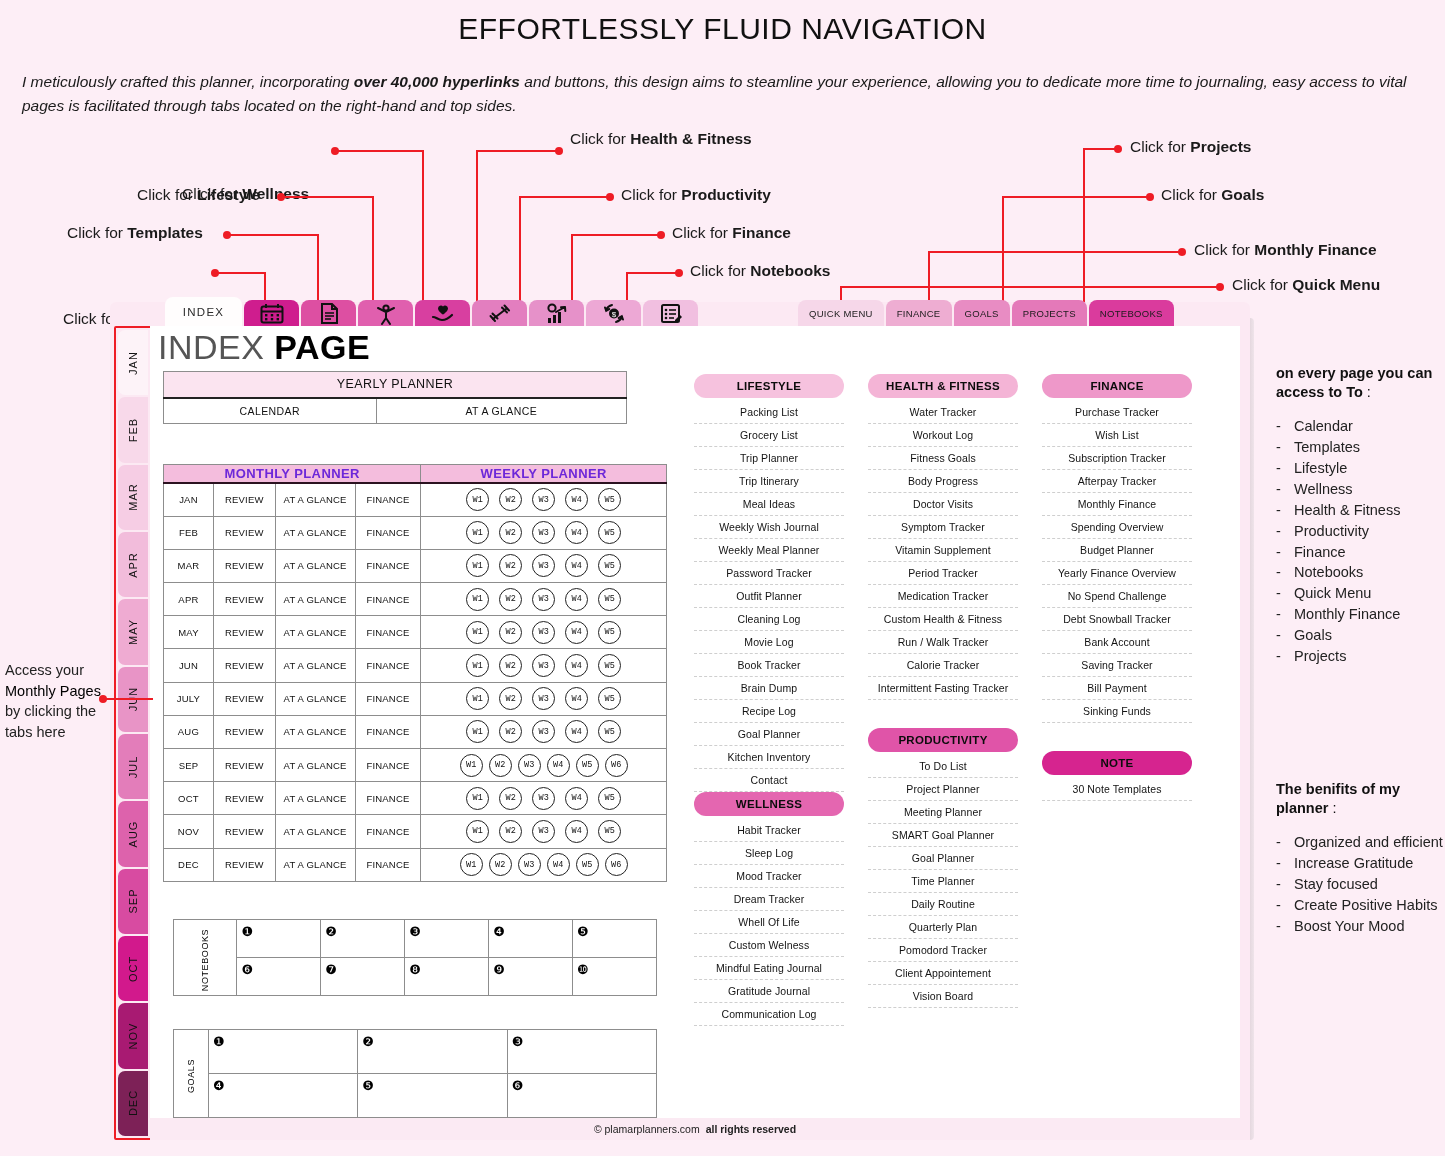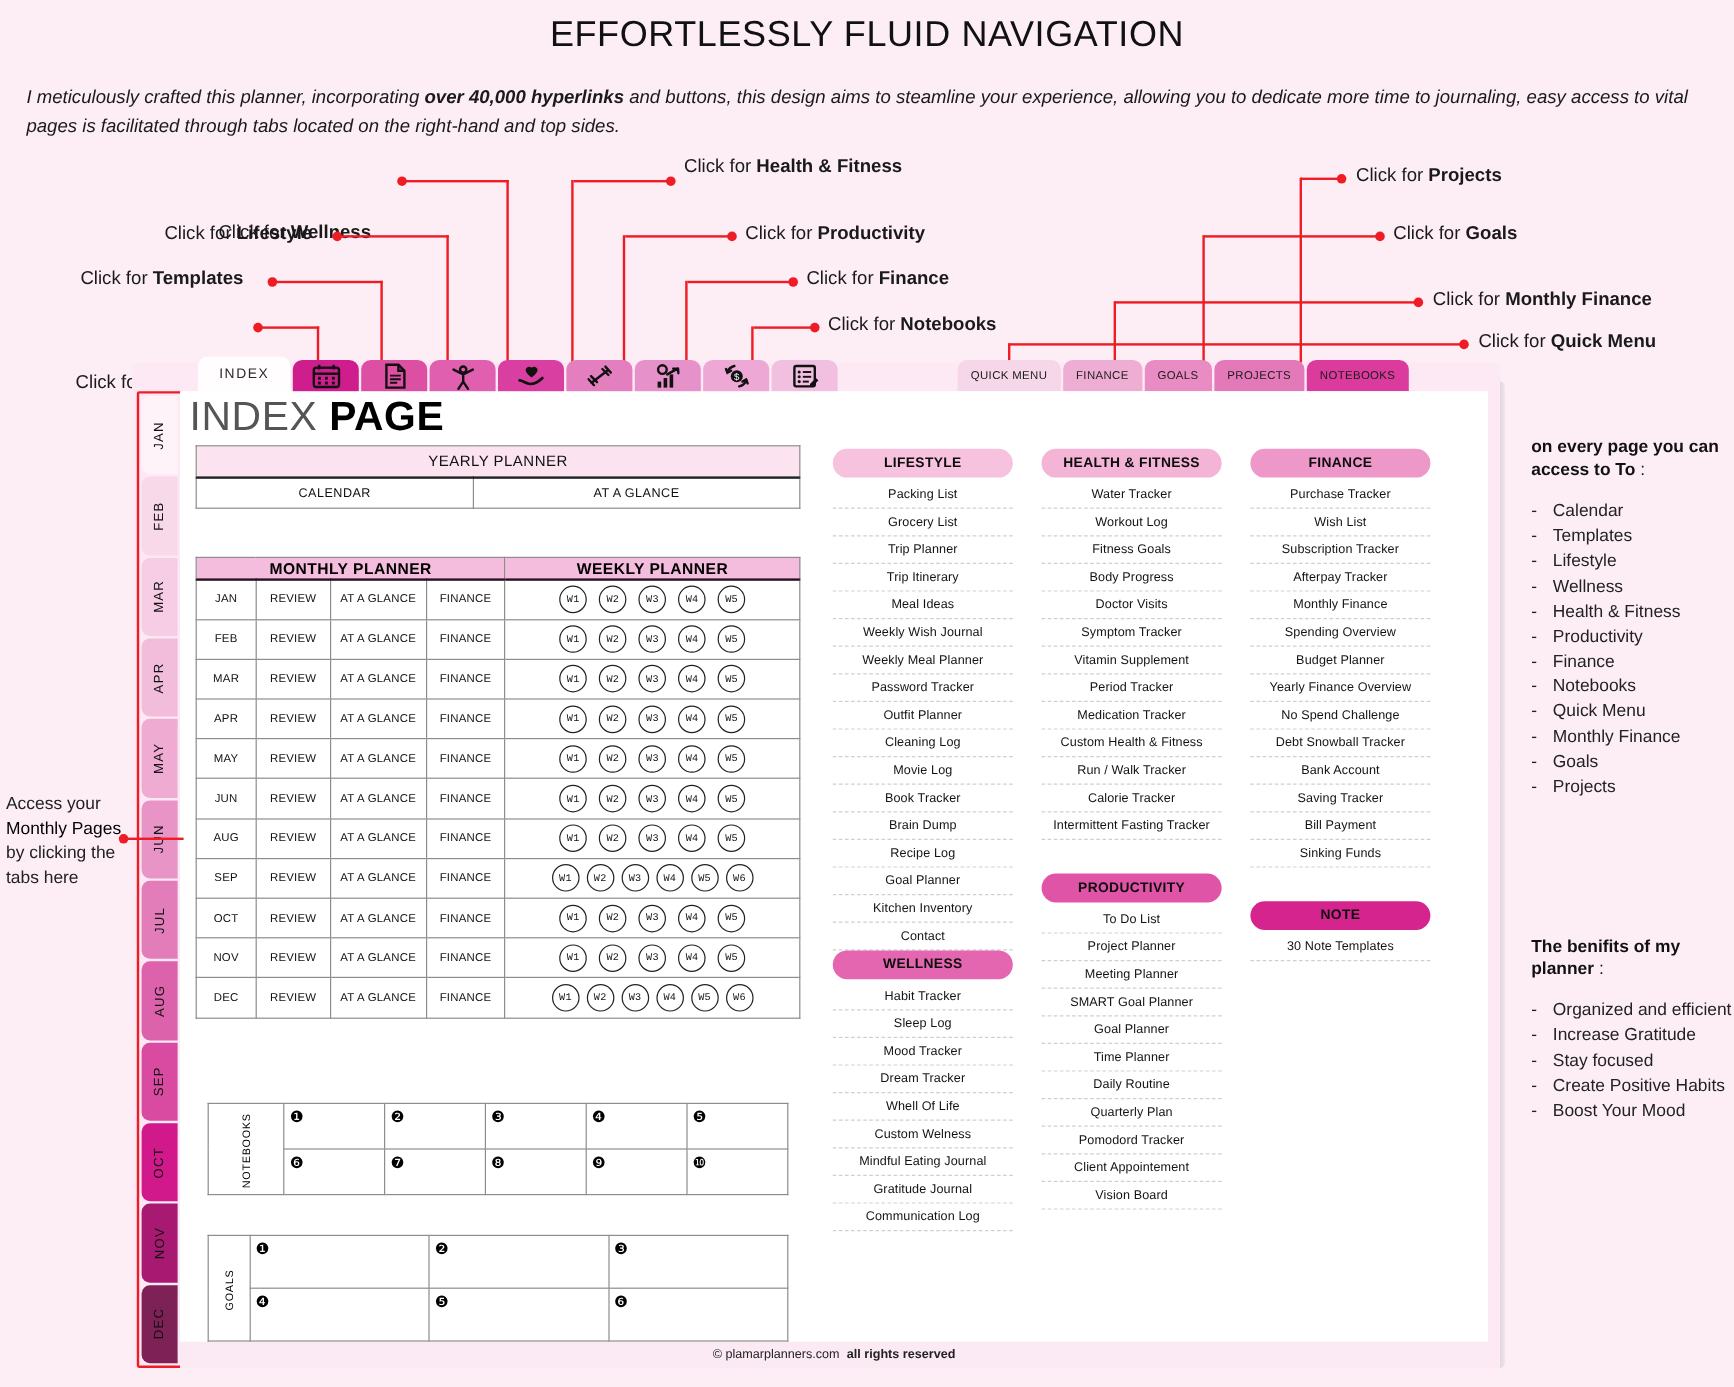--- a/index.html
+++ b/index.html
@@ -111,34 +111,34 @@
   #index-page-title {
     position:absolute; left:158px; top:328px;
     font-size:34px; color:#555; font-weight:300; letter-spacing:.5px;
   }
   #index-page-title b { color:#000; font-weight:bold; }
 
   
   .tbl { border-collapse:collapse; position:absolute; }
   .tbl td, .tbl th { border:1px solid #8d8d8d; }
 
-  #yearly-table { left:163px; top:371px; width:504px; }
+  #yearly-table { left:163px; top:371px; width:464px; }
   #yearly-table .hdr {
     background:#fbe4f0; text-align:center; font-size:12.5px;
     height:26px; letter-spacing:.4px; color:#111;
     border-bottom:2px solid #222;
   }
   #yearly-table td.sub {
     text-align:center; font-size:10.5px; height:26px; color:#111; letter-spacing:.4px;
   }
 
   #monthly-table { left:163px; top:464px; width:504px; }
   #monthly-table th {
     background:#f4bddd; text-align:center; font-size:13px; height:15px;
-    letter-spacing:.4px; color:#000000; font-weight:bold;
+    letter-spacing:.4px; color:#6d28d9; font-weight:bold;
     border-bottom:2px solid #2b1220;
   }
   #monthly-table td {
     text-align:center; font-size:9.5px; height:33.2px; color:#111; letter-spacing:.2px;
   }
   #monthly-table td.mon { width:50px; }
   #monthly-table td.rev { width:62px; }
   #monthly-table td.atg { width:80px; }
   #monthly-table td.fin { width:66px; }
   #monthly-table td.wk { width:246px; }
@@ -537,20 +537,35 @@
             <div class="wcirc">W1</div>
             <div class="wcirc">W2</div>
             <div class="wcirc">W3</div>
             <div class="wcirc">W4</div>
             <div class="wcirc">W5</div>
           </div>
         </td>
       </tr>
       <tr>
         <td class="mon">JUN</td>
+        <td class="rev">REVIEW</td>
+        <td class="atg">AT A GLANCE</td>
+        <td class="fin">FINANCE</td>
+        <td class="wk">
+          <div class="wk-row">
+            <div class="wcirc">W1</div>
+            <div class="wcirc">W2</div>
+            <div class="wcirc">W3</div>
+            <div class="wcirc">W4</div>
+            <div class="wcirc">W5</div>
+          </div>
+        </td>
+      </tr>
+      <tr>
+        <td class="mon">JULY</td>
         <td class="rev">REVIEW</td>
         <td class="atg">AT A GLANCE</td>
         <td class="fin">FINANCE</td>
         <td class="wk">
           <div class="wk-row">
             <div class="wcirc">W1</div>
             <div class="wcirc">W2</div>
             <div class="wcirc">W3</div>
             <div class="wcirc">W4</div>
             <div class="wcirc">W5</div>

